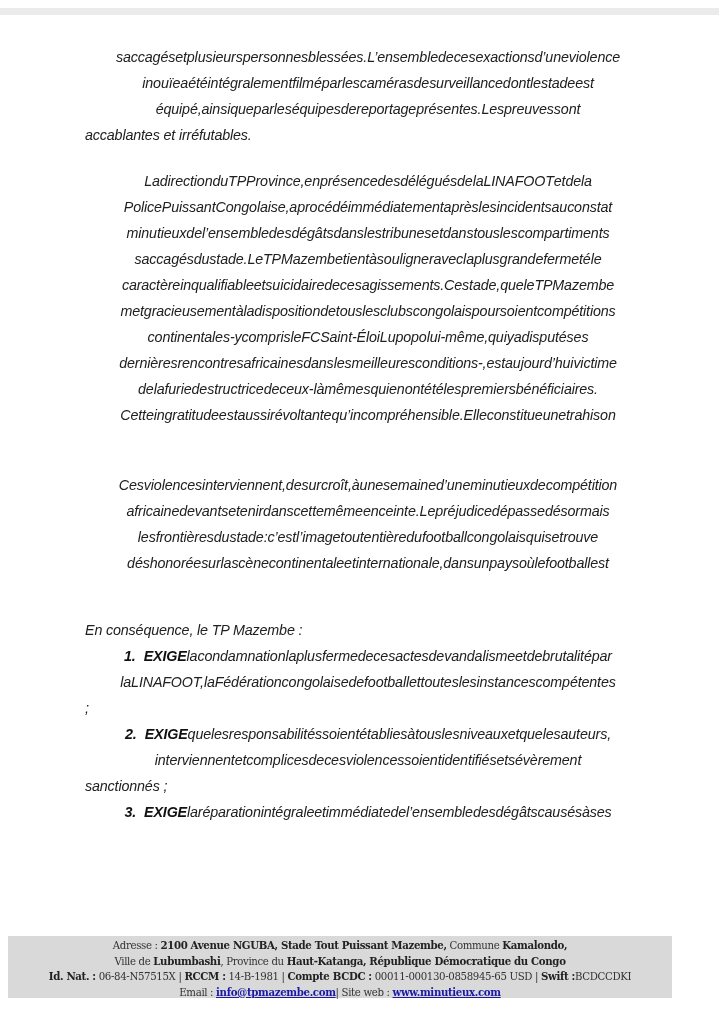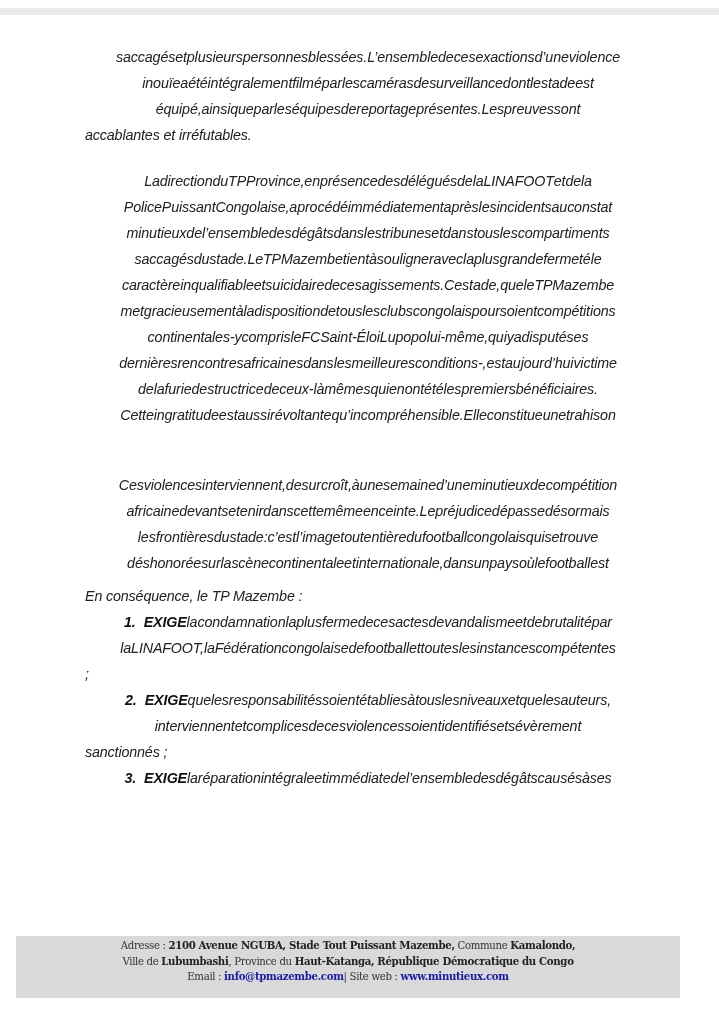--- a/index.html
+++ b/index.html
@@ -8,31 +8,31 @@
       font-family: "Liberation Sans", sans-serif; color: #1a1a1a;
     }
     .top-strip { position: absolute; left: 0; top: 8px; width: 719px; height: 7px; background: #ebebeb; }
     .body-text {
       position: absolute; left: 85px; width: 566px; font-size: 14.3px; line-height: 26px;
       text-align: justify; letter-spacing: -0.15px; color: #202020;
     }
     #p1 { top: 44px; }
     #p2 { top: 168px; }
     #p3 { top: 472px; }
-    #p4 { top: 583px; }
+    #p4 { top: 617px; }
     .jl { display: flex; justify-content: center; height: 26px; white-space: nowrap; font-style: italic; }
     .ll { height: 26px; white-space: nowrap; font-style: italic; }
     b { font-weight: bold; color: #111; }
     .footer {
-      position: absolute; left: 16px; top: 936px; width: 664px; height: 62px; background: #d9d9d9;
+      position: absolute; left: 8px; top: 936px; width: 664px; height: 62px; background: #d9d9d9;
       font-family: "DejaVu Serif", serif; font-size: 10.2px; line-height: 14.5px; text-align: center; color: #333;
       padding-top: 2px; box-sizing: border-box; letter-spacing: -0.35px;
     }
     .footer b { color: #222; }
-    .footer a { color: #1a1aa6; font-weight: bold; }
+    .footer a { color: #1a1aa6; text-decoration: underline; font-weight: bold; }
   </style>
 </head>
 <body>
 
 <div class="top-strip"></div>
 
 <div class="body-text" id="p1">
     <div class="jl">
       <span>saccagés</span>
       <span>et</span>
@@ -382,15 +382,18 @@
 </div>
 
 <div class="footer">
   <div>
     <span>Adresse : </span><b>2100 Avenue NGUBA, Stade Tout Puissant Mazembe,</b><span> Commune </span><b>Kamalondo,</b>
   </div>
   <div>
     <span>Ville de </span><b>Lubumbashi</b><span>, Province du </span><b>Haut-Katanga, République Démocratique du Congo</b>
   </div>
   <div>
+    <b>Id. Nat. :</b><span> 06-84-N57515X | </span><b>RCCM :</b><span> 14-B-1981 | </span><b>Compte BCDC :</b><span> 00011-000130-0858945-65 USD | </span><b>Swift :</b><span>BCDCCDKI</span>
+  </div>
+  <div>
     <span>Email : </span><a>info@tpmazembe.com</a><span>| Site web : </span><a>www.minutieux.com</a>
   </div>
 </div>
 
 </body></html>

